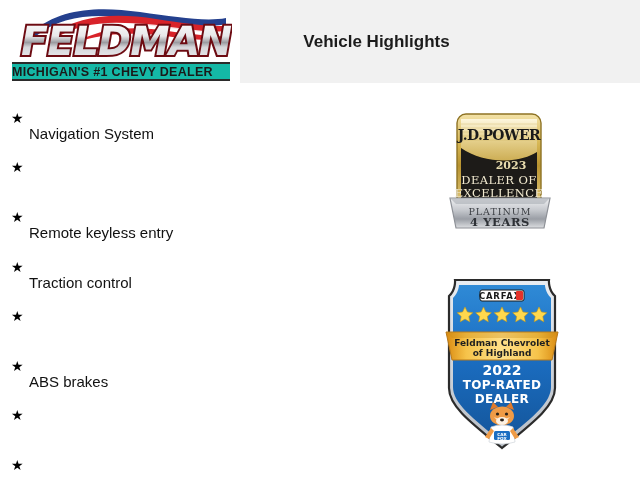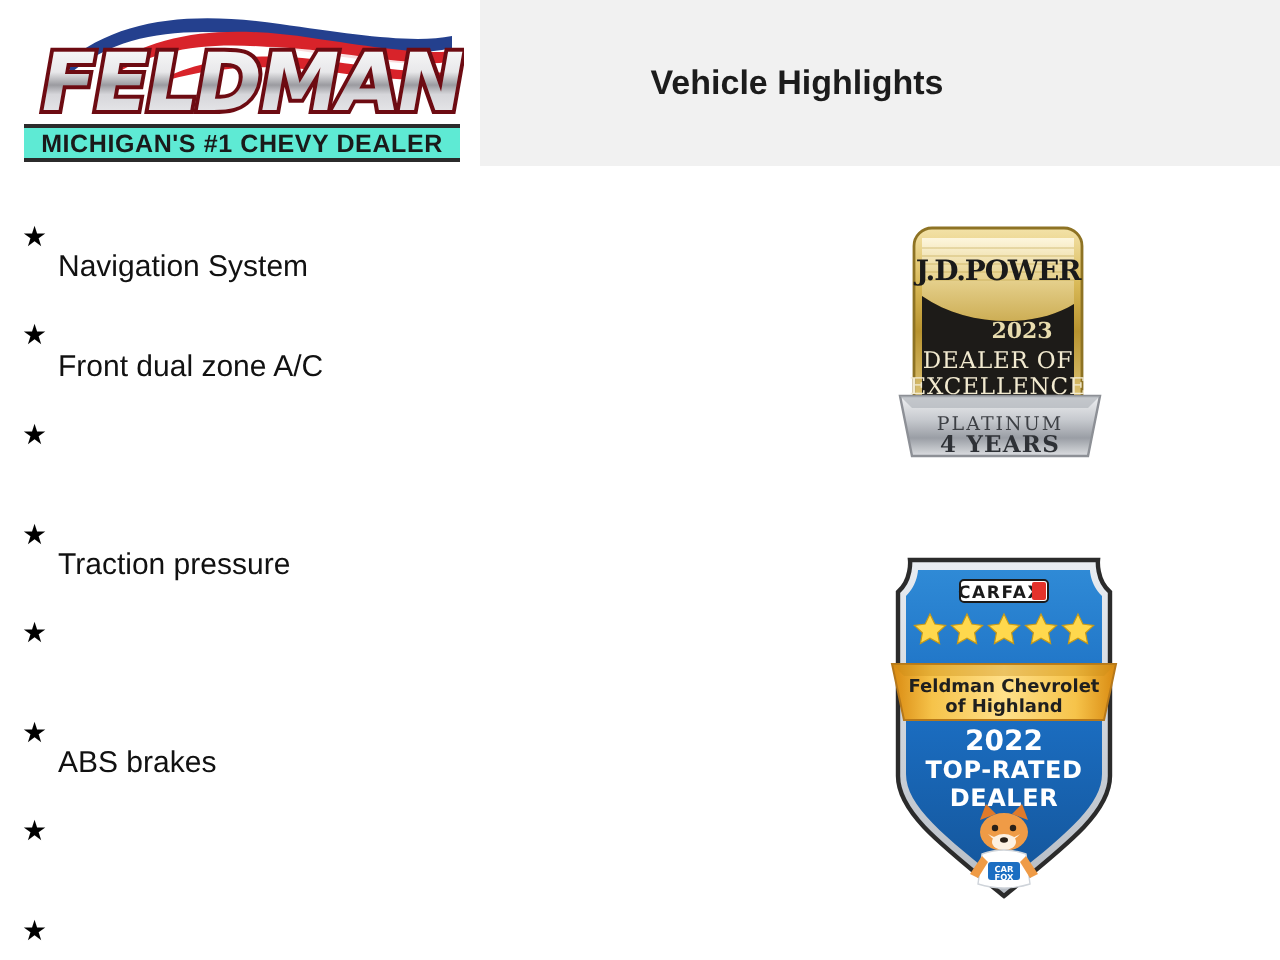--- a/index.html
+++ b/index.html
@@ -24,29 +24,29 @@
   }
   
   .swoosh { position: absolute; pointer-events: none; }
   #logo-wordmark {
     position: absolute; left: 10px; top: 22px; width: 222px; height: 38px;
   }
   #logo-tagline-band {
     position: absolute; left: 12px; top: 62px; width: 218px; height: 19px;
     border-top: 2px solid #2b2b2b;
     border-bottom: 2px solid #2b2b2b;
-    background: #5eead4;
-    display: flex; align-items: center; justify-content: center;
+    background: #14b8a6;
+    display: flex; align-items: center; justify-content: flex-start;
   }
   #logo-tagline-band span {
     font-size: 12.5px; font-weight: bold; color: #1a1a1a;
     letter-spacing: 0.3px; white-space: nowrap;
   }
   #header-title {
-    position: absolute; left: 252px; top: 0; width: 348px; height: 83px;
+    position: absolute; left: 230px; top: 0; width: 348px; height: 83px;
     display: flex; align-items: center; justify-content: center;
     padding-right: 66px;
     padding-left: 11px;
   }
   #header-title span {
     font-size: 17px; font-weight: bold; color: #1c1c1c;
   }
 
   
   #features {
@@ -123,28 +123,28 @@
 </div>
 
 <div id="features">
 
   <div class="feature-row">
     <span class="star-icon">★</span>
     <span class="feature-label">Navigation System</span>
   </div>
   <div class="feature-row">
     <span class="star-icon">★</span>
-    <span class="feature-label">Front dual zone A/C</span>
-  </div>
-  <div class="feature-row">
-    <span class="star-icon">★</span>
-  </div>
-  <div class="feature-row">
-    <span class="star-icon">★</span>
-    <span class="feature-label">Traction pressure</span>
+  </div>
+  <div class="feature-row">
+    <span class="star-icon">★</span>
+    <span class="feature-label">Remote keyless entry</span>
+  </div>
+  <div class="feature-row">
+    <span class="star-icon">★</span>
+    <span class="feature-label">Traction control</span>
   </div>
   <div class="feature-row">
     <span class="star-icon">★</span>
   </div>
   <div class="feature-row">
     <span class="star-icon">★</span>
     <span class="feature-label">ABS brakes</span>
   </div>
   <div class="feature-row">
     <span class="star-icon">★</span>

